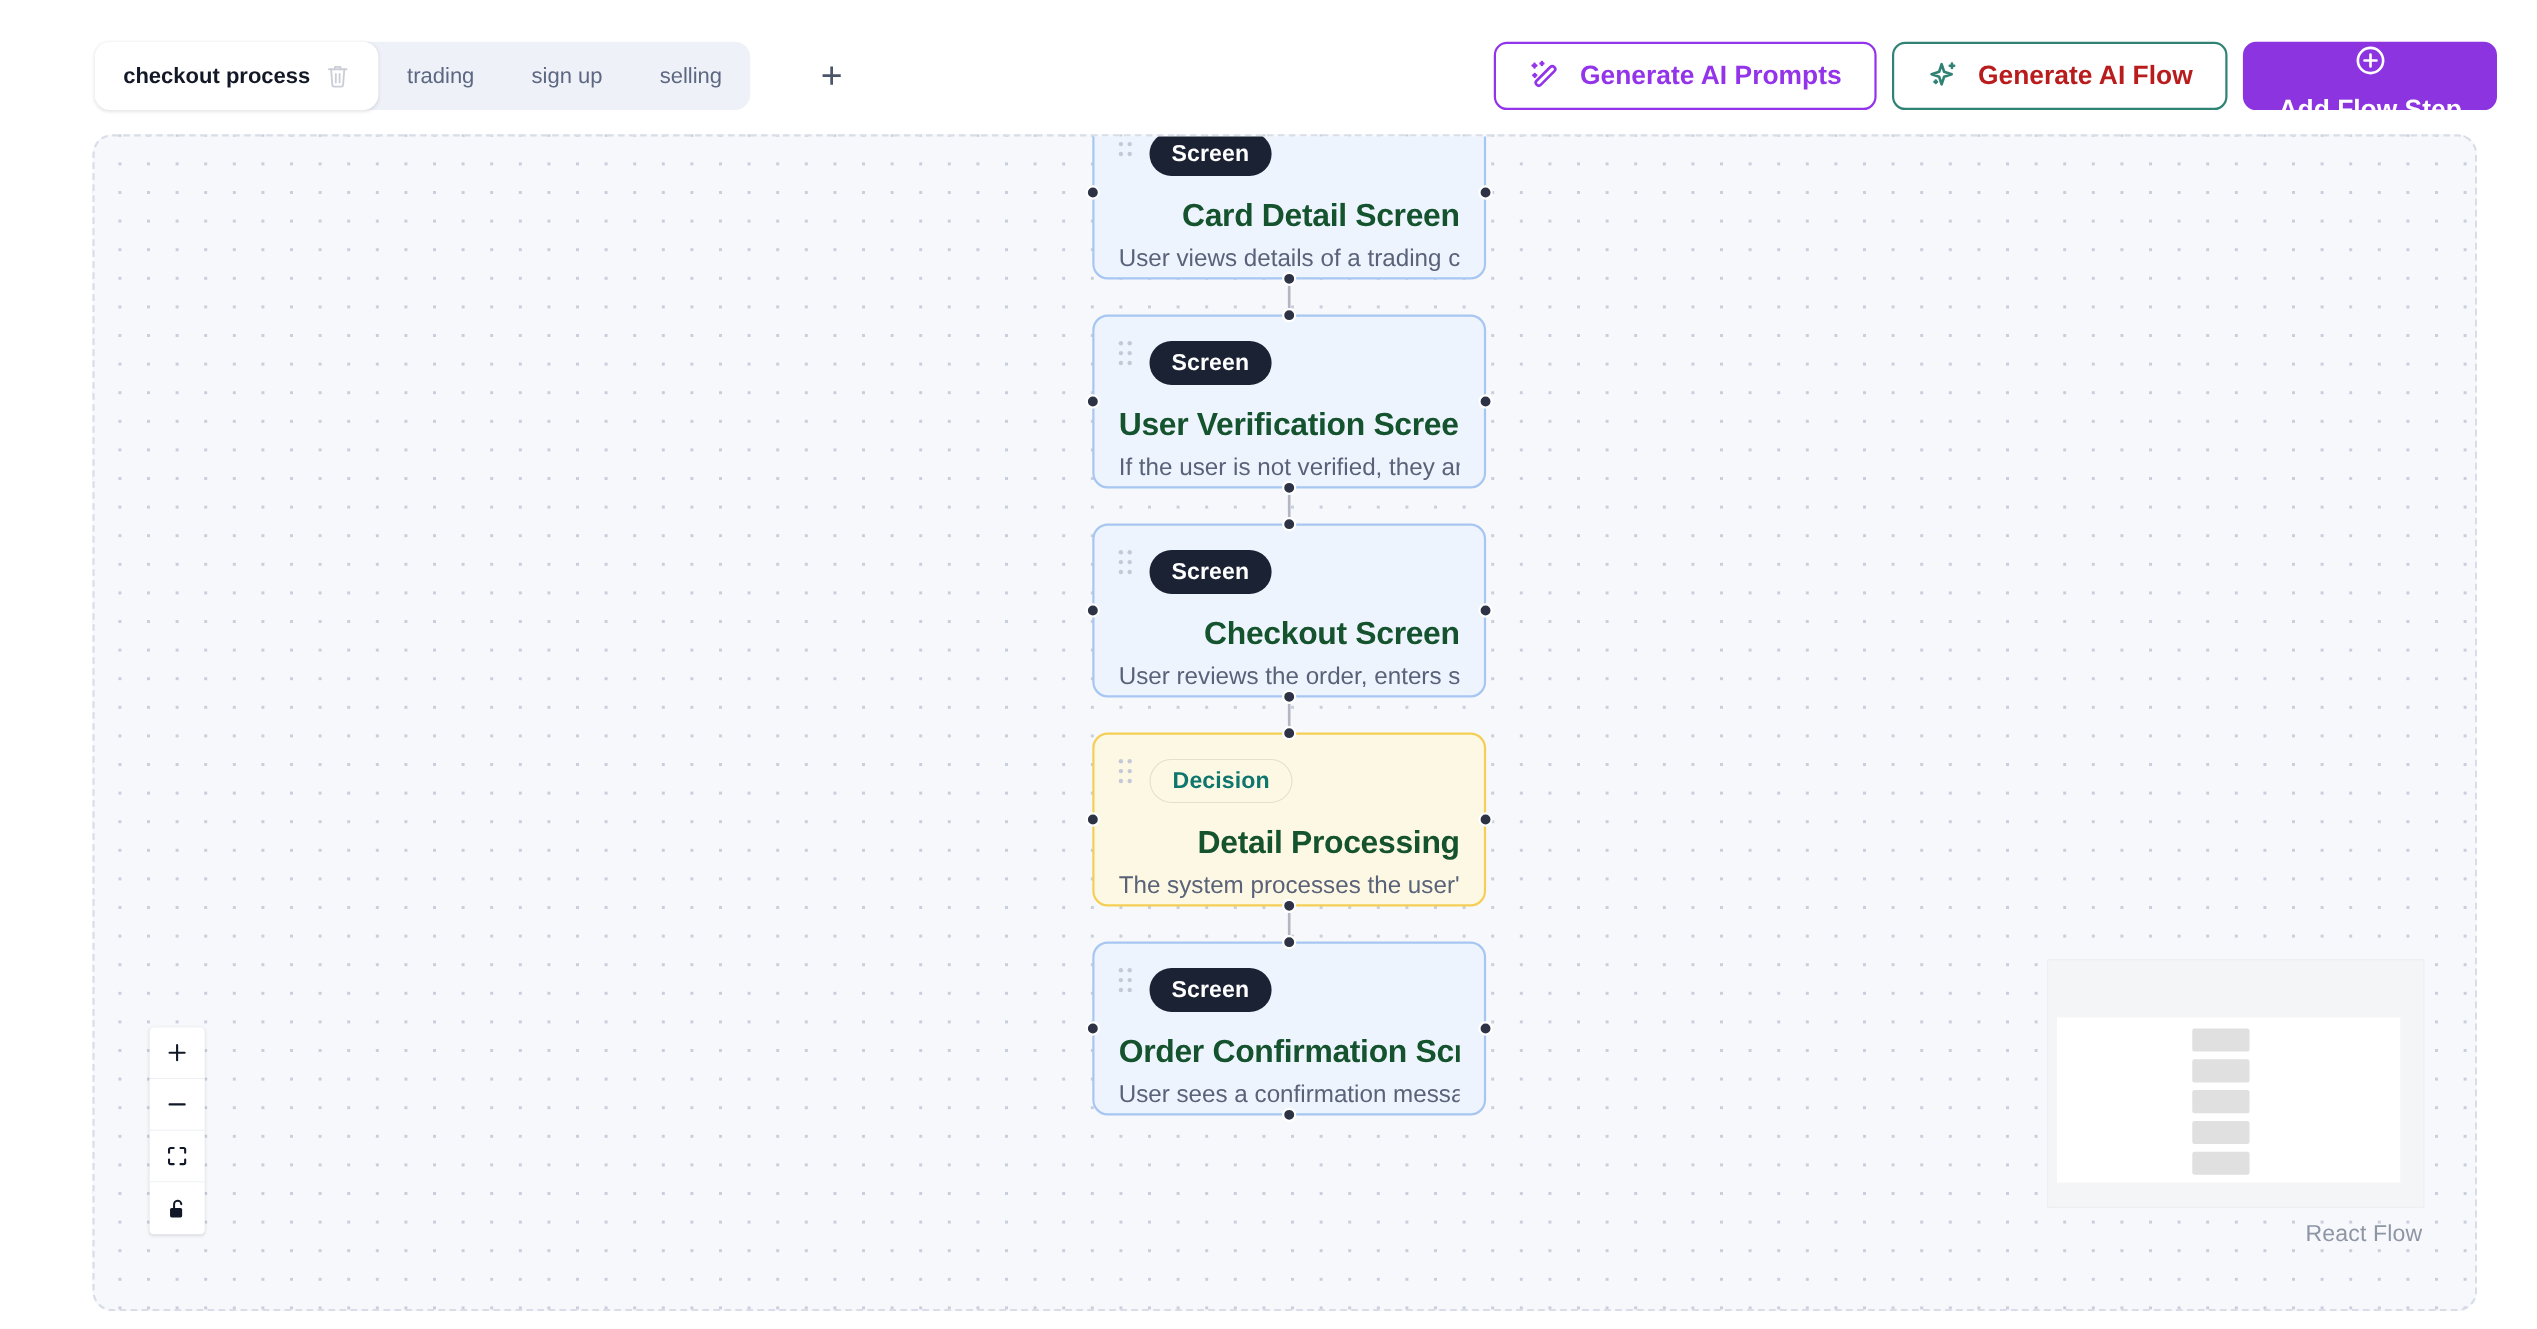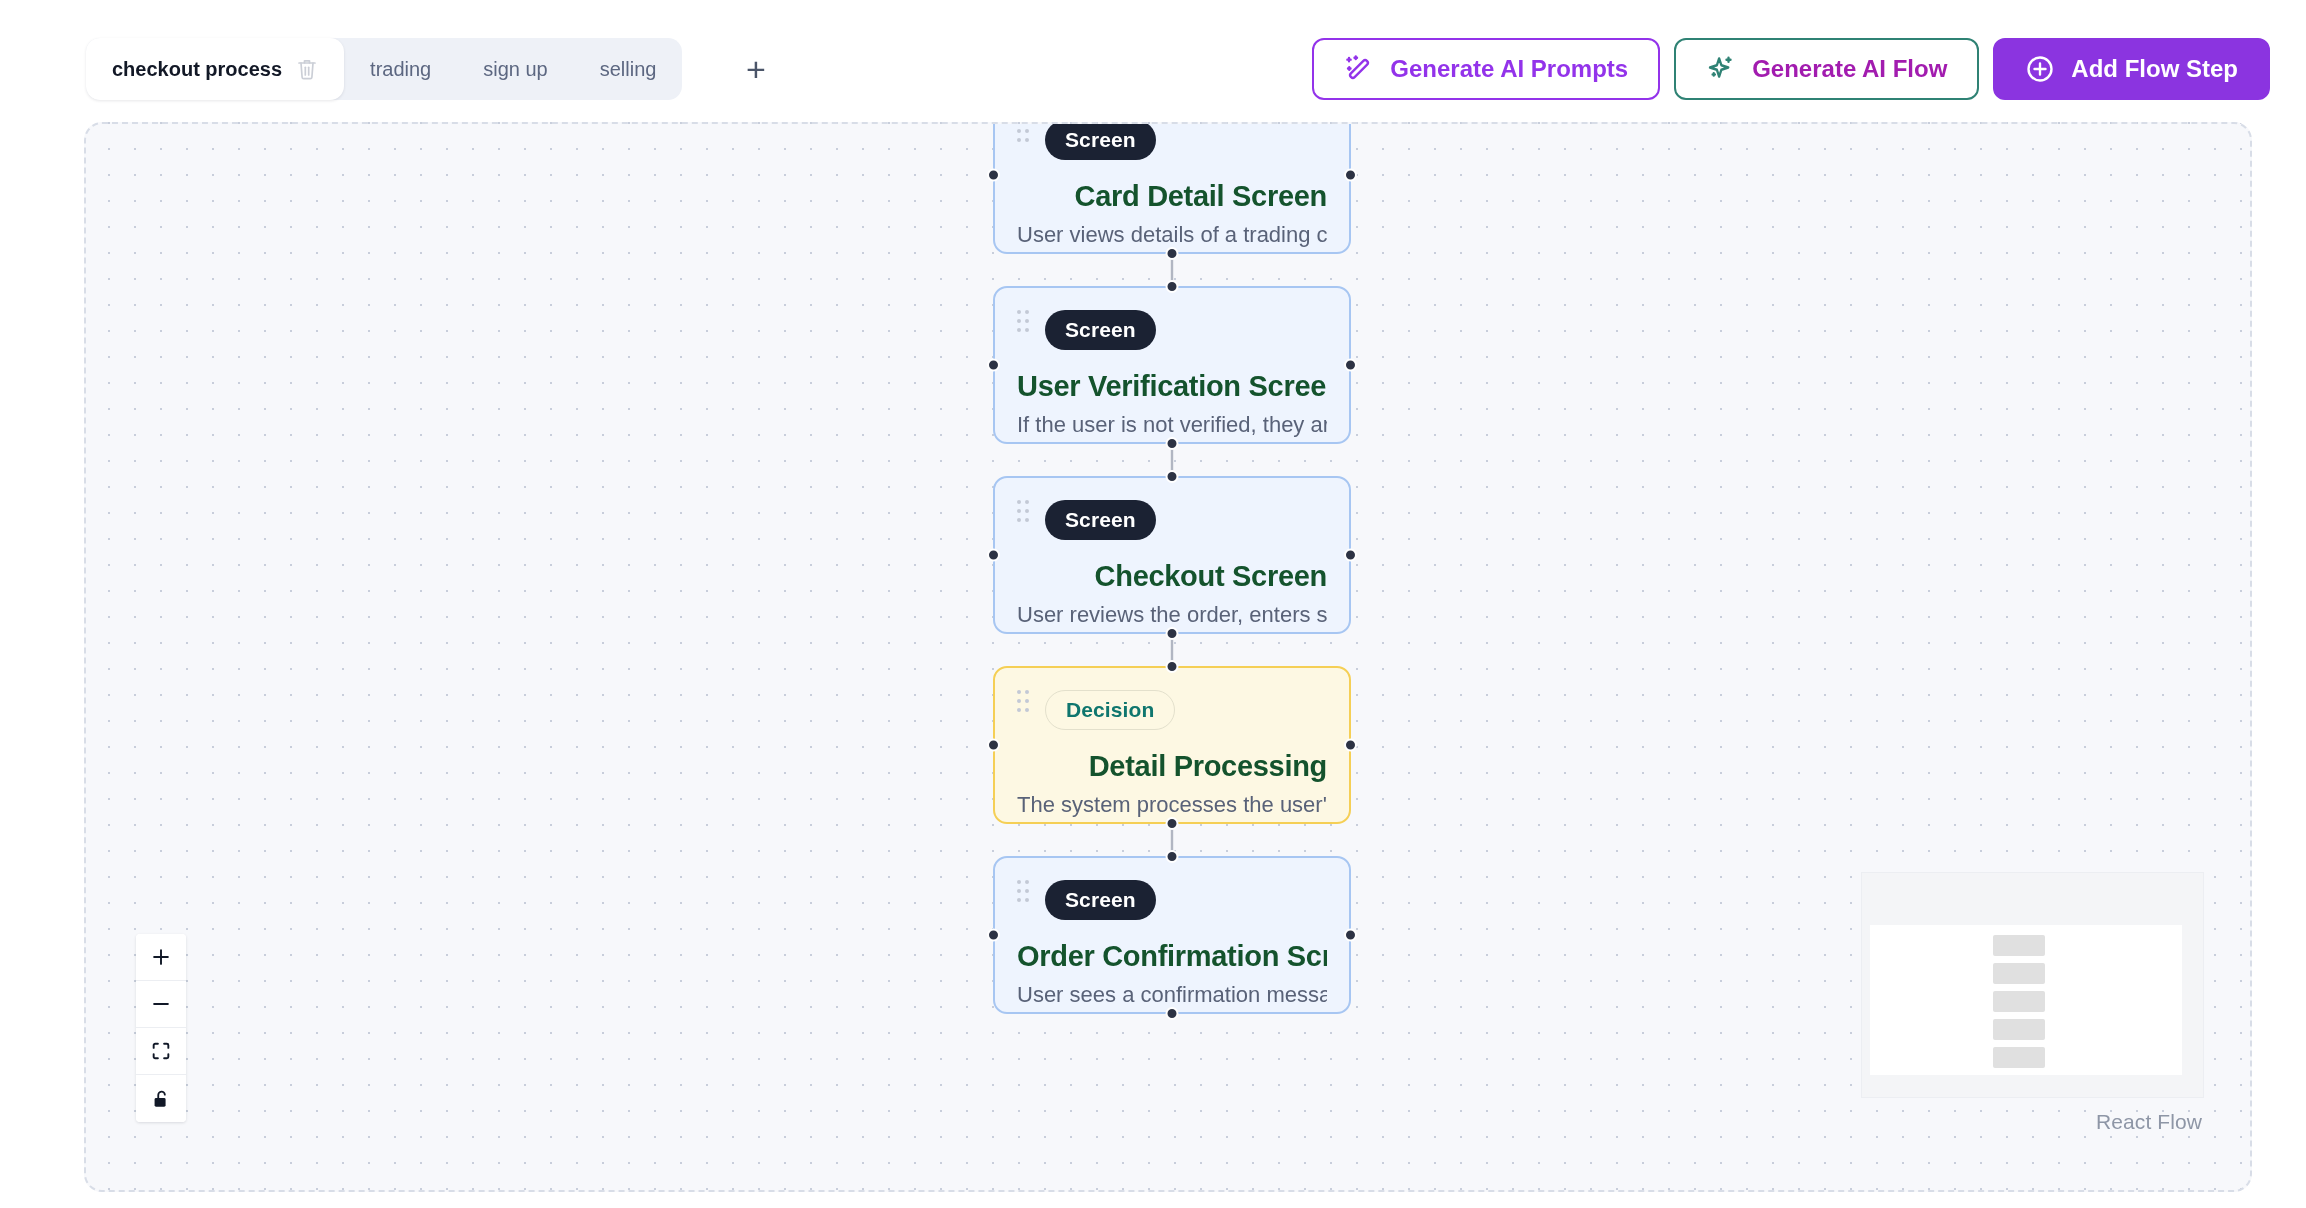--- a/index.html
+++ b/index.html
@@ -101,26 +101,27 @@
     white-space: nowrap;
     background: #ffffff;
     font-family: "Liberation Sans", sans-serif;
   }
   .btn-outline-purple {
     border: 2px solid #9333ea;
     color: #9333ea;
   }
   .btn-outline-teal {
     border: 2px solid #2f8274;
-    color: #a21caf;
+    color: #b91c1c;
   }
   .btn-solid-purple {
     border: 2px solid #8b34e0;
     background: #8b34e0;
     color: #ffffff;
+    flex-direction: column;
   }
   .btn .ico { width: 30px; height: 30px; flex: none; display: block; }
 
   
   .canvas {
     position: absolute;
     left: 84px;
     top: 122px;
     width: 2168px;
     height: 1070px;

